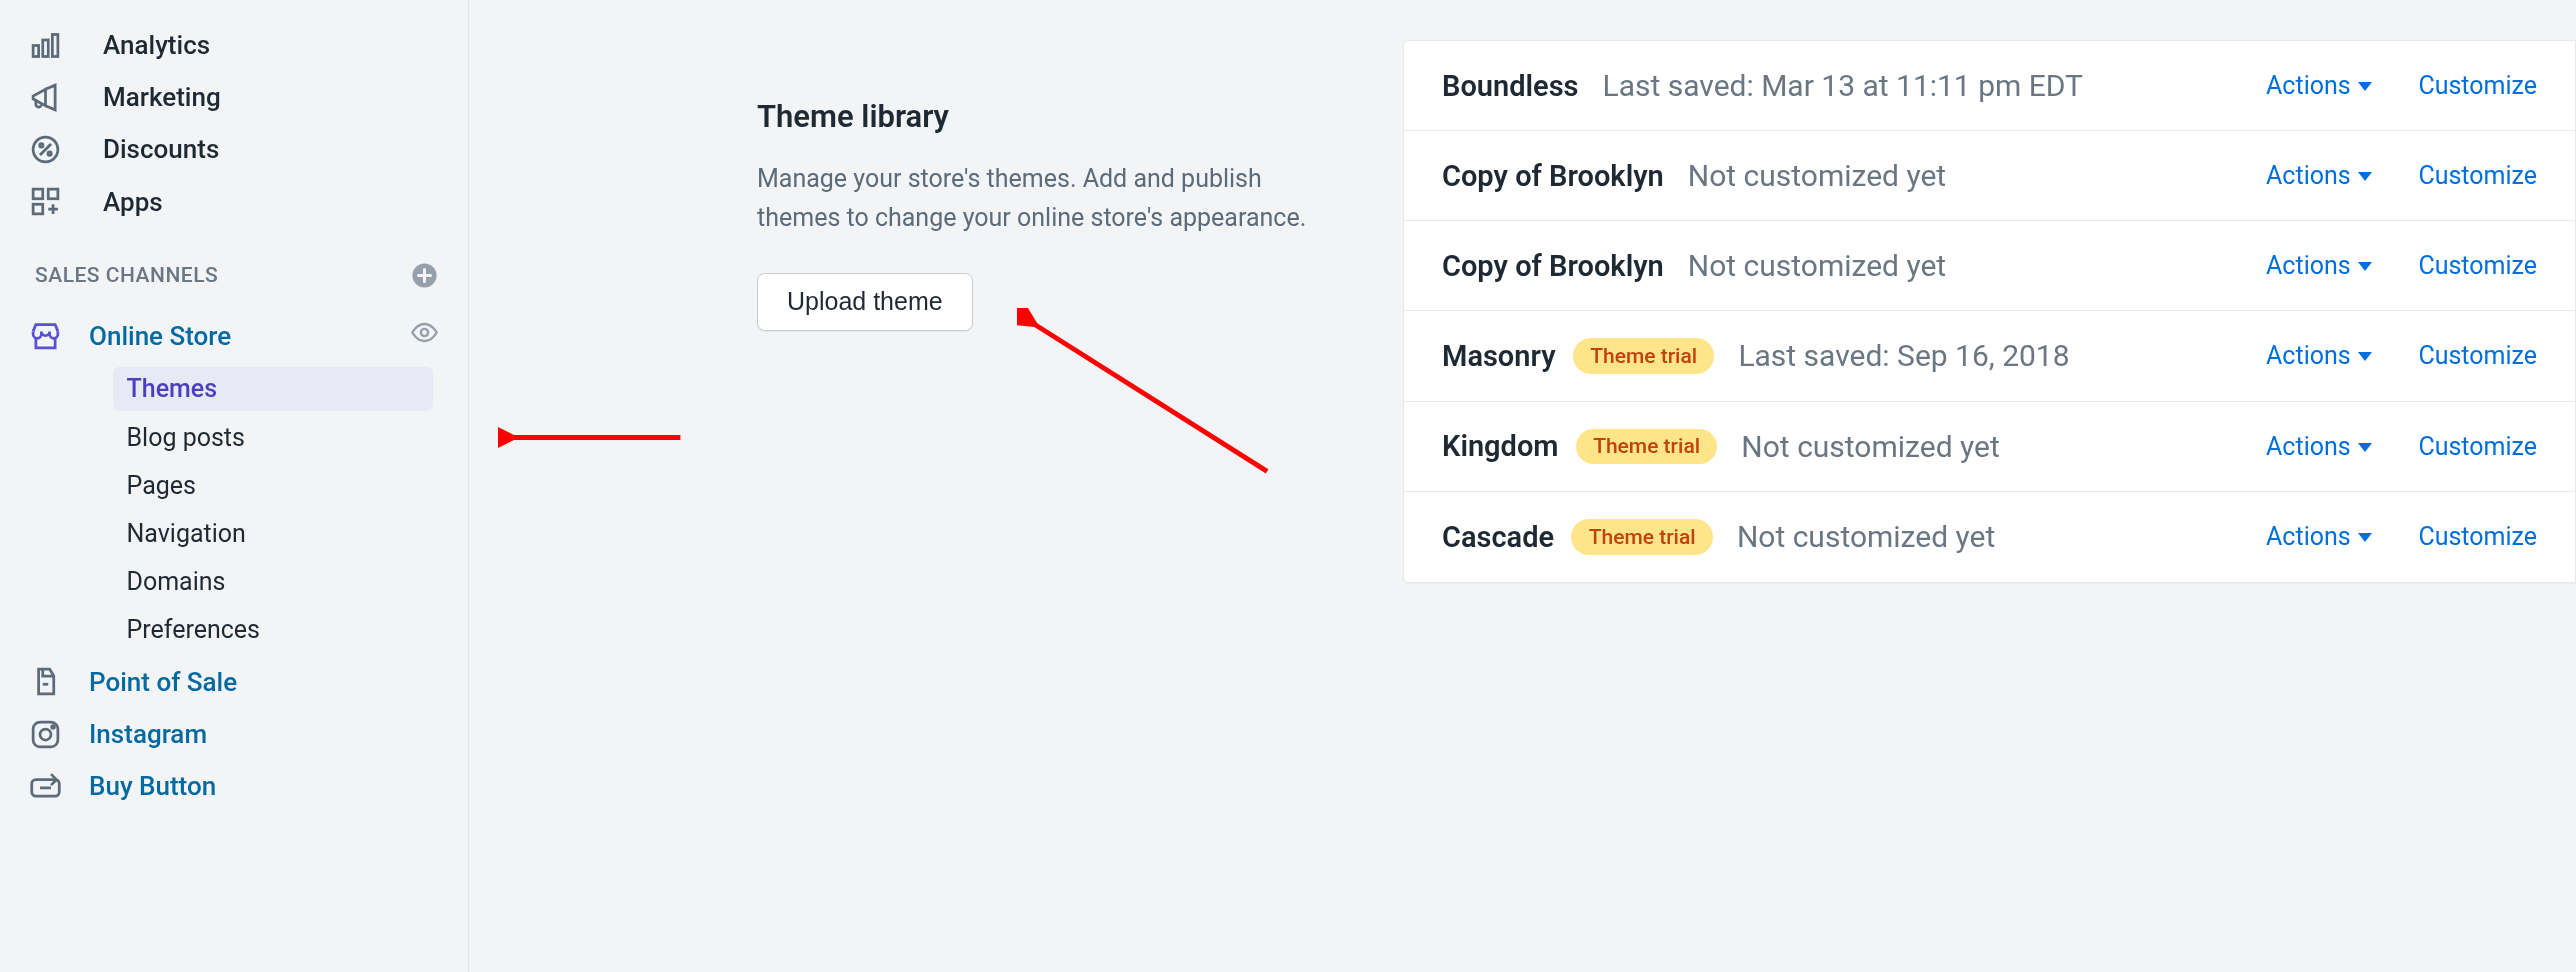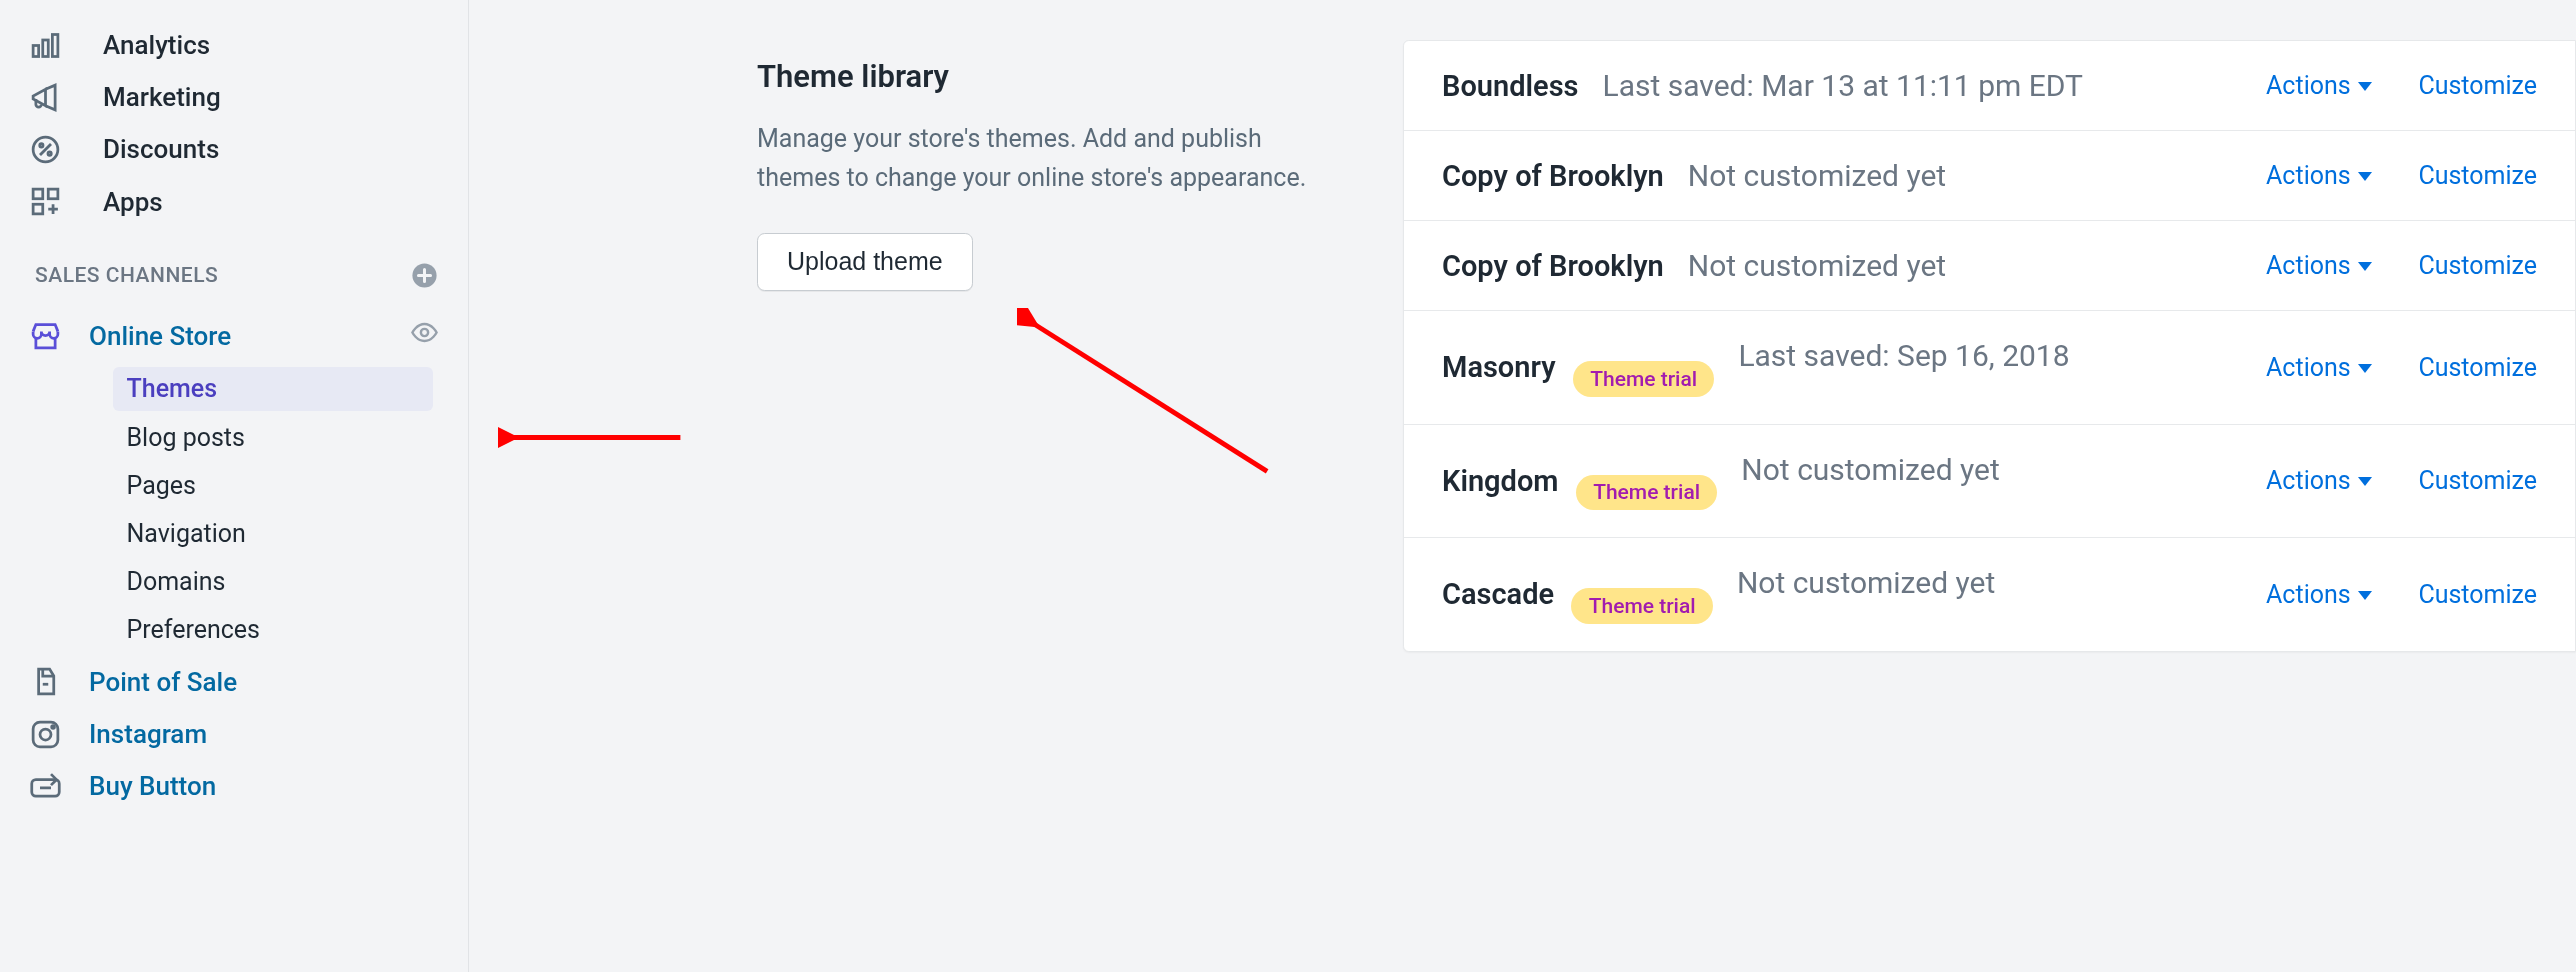--- a/index.html
+++ b/index.html
@@ -81,21 +81,21 @@
     font-weight:500;
   }
 
   
   .main {
     flex:1;
     display:flex;
     padding: 58px 0 0 288px;
     position:relative;
   }
-  .left-col { width: 596px; }
+  .left-col { width: 596px; margin-top: 40px; }
   .lib-title { font-size: 31px; font-weight:600; color:#1f2933; margin-bottom:25px;}
   .lib-desc { font-size: 25px; color:#5b6b79; line-height:1.55; margin-bottom:35px; max-width:558px;}
   .upload-btn {
     display:inline-block;
     background:#ffffff;
     border:1.9px solid #c7ccd1;
     border-radius:7.7px;
     padding:13.5px 29px;
     font-size:25px;
     color:#1f2933;
@@ -120,26 +120,25 @@
     justify-content:space-between;
     padding: 27px 38px 27px 38px;
     border-bottom:1px solid #e7e9eb;
   }
   .theme-row:last-child { border-bottom:none; }
   .theme-info { display:flex; gap:24px; }
   .theme-title-line { display:flex; align-items:center; gap:17.3px; }
   .theme-name { font-size:29px; font-weight:600; color:#1f2933; }
   .badge {
     background:#ffe58a;
-    color:#a21caf;
+    color:#c2410c;
     font-size:21px;
     padding:5.8px 17.3px;
     border-radius:25px;
     font-weight:500;
-    margin-top:23px;
   }
   .theme-sub { font-size:30px; color:#6b7683; }
   .theme-actions { display:flex; align-items:center; gap:46px; }
   .link-btn {
     font-size:25px;
     color:#006fdd;
     cursor:pointer;
     display:flex; align-items:center; gap:7.7px;
     font-weight:400;
   }

